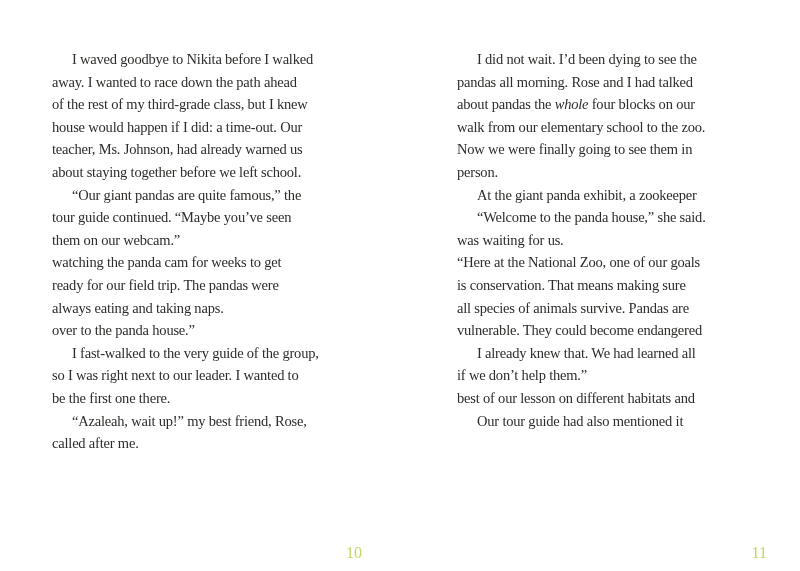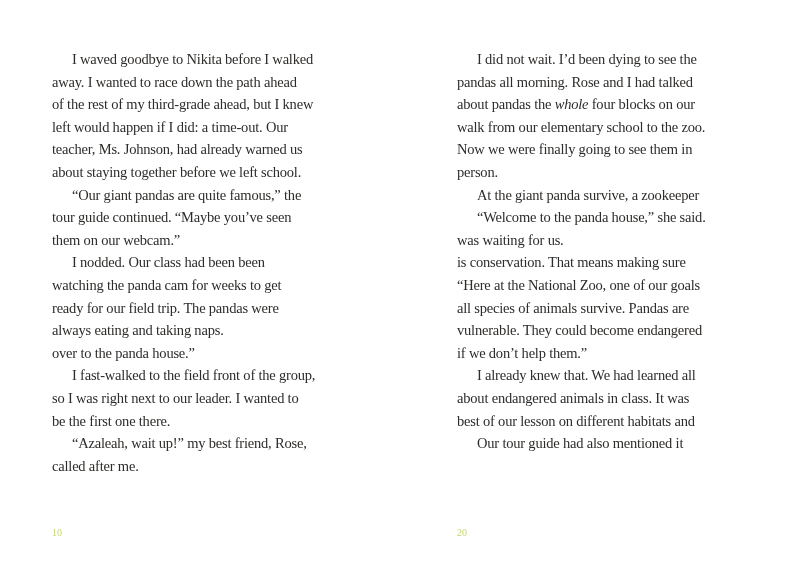--- a/index.html
+++ b/index.html
@@ -40,75 +40,73 @@
     white-space: nowrap;
   }
   .line.indent {
     padding-left: 20px;
   }
   .line i {
     font-style: italic;
   }
   .page-number {
     position: absolute;
-    top: 527px;
+    top: 544px;
     left: 0;
     width: 100%;
-    text-align: left;
-    font-size: 10px;
+    text-align: right;
+    font-size: 16px;
     color: var(--page-num-color, #c6d467);
   }
 </style>
 </head>
 <body style="background: rgb(255, 255, 255);">
 
 <div class="spread">
 
   <section class="page left">
     <div class="text-block">
         <div class="line indent"><span>I waved goodbye to Nikita before I walked</span></div>
         <div class="line"><span>away. I wanted to race down the path ahead</span></div>
-        <div class="line"><span>of the rest of my third-grade ahead, but I knew</span></div>
-        <div class="line"><span>left would happen if I did: a time-out. Our</span></div>
+        <div class="line"><span>of the rest of my third-grade class, but I knew</span></div>
+        <div class="line"><span>house would happen if I did: a time-out. Our</span></div>
         <div class="line"><span>teacher, Ms. Johnson, had already warned us</span></div>
         <div class="line"><span>about staying together before we left school.</span></div>
         <div class="line indent"><span>“Our giant pandas are quite famous,” the</span></div>
         <div class="line"><span>tour guide continued. “Maybe you’ve seen</span></div>
         <div class="line"><span>them on our webcam.”</span></div>
-        <div class="line indent"><span>I nodded. Our class had been been</span></div>
         <div class="line"><span>watching the panda cam for weeks to get</span></div>
         <div class="line"><span>ready for our field trip. The pandas were</span></div>
         <div class="line"><span>always eating and taking naps.</span></div>
         <div class="line"><span>over to the panda house.”</span></div>
-        <div class="line indent"><span>I fast-walked to the field front of the group,</span></div>
+        <div class="line indent"><span>I fast-walked to the very guide of the group,</span></div>
         <div class="line"><span>so I was right next to our leader. I wanted to</span></div>
         <div class="line"><span>be the first one there.</span></div>
         <div class="line indent"><span>“Azaleah, wait up!” my best friend, Rose,</span></div>
         <div class="line"><span>called after me.</span></div>
       </div>
     <div class="page-number">10</div>
   </section>
 
   <section class="page right">
     <div class="text-block">
         <div class="line indent"><span>I did not wait. I’d been dying to see the</span></div>
         <div class="line"><span>pandas all morning. Rose and I had talked</span></div>
         <div class="line"><span>about pandas the </span><i>whole</i><span> four blocks on our</span></div>
         <div class="line"><span>walk from our elementary school to the zoo.</span></div>
         <div class="line"><span>Now we were finally going to see them in</span></div>
         <div class="line"><span>person.</span></div>
-        <div class="line indent"><span>At the giant panda survive, a zookeeper</span></div>
+        <div class="line indent"><span>At the giant panda exhibit, a zookeeper</span></div>
         <div class="line indent"><span>“Welcome to the panda house,” she said.</span></div>
         <div class="line"><span>was waiting for us.</span></div>
+        <div class="line"><span>“Here at the National Zoo, one of our goals</span></div>
         <div class="line"><span>is conservation. That means making sure</span></div>
-        <div class="line"><span>“Here at the National Zoo, one of our goals</span></div>
         <div class="line"><span>all species of animals survive. Pandas are</span></div>
         <div class="line"><span>vulnerable. They could become endangered</span></div>
+        <div class="line indent"><span>I already knew that. We had learned all</span></div>
         <div class="line"><span>if we don’t help them.”</span></div>
-        <div class="line indent"><span>I already knew that. We had learned all</span></div>
-        <div class="line"><span>about endangered animals in class. It was</span></div>
         <div class="line"><span>best of our lesson on different habitats and</span></div>
         <div class="line indent"><span>Our tour guide had also mentioned it</span></div>
       </div>
-    <div class="page-number">20</div>
+    <div class="page-number">11</div>
   </section>
 
 </div>
 
 </body></html>

